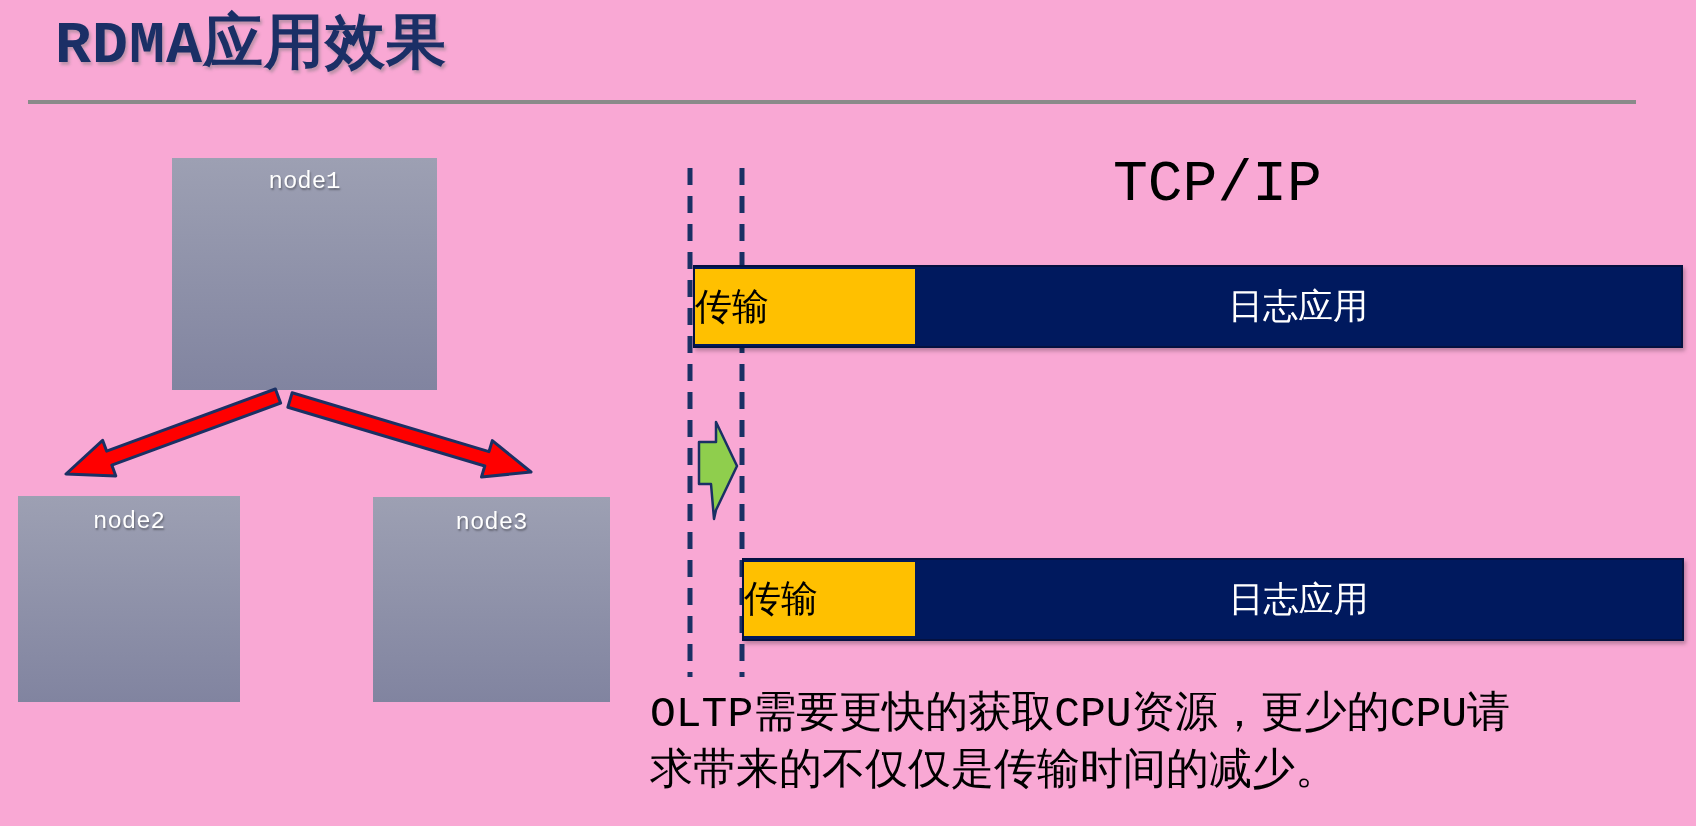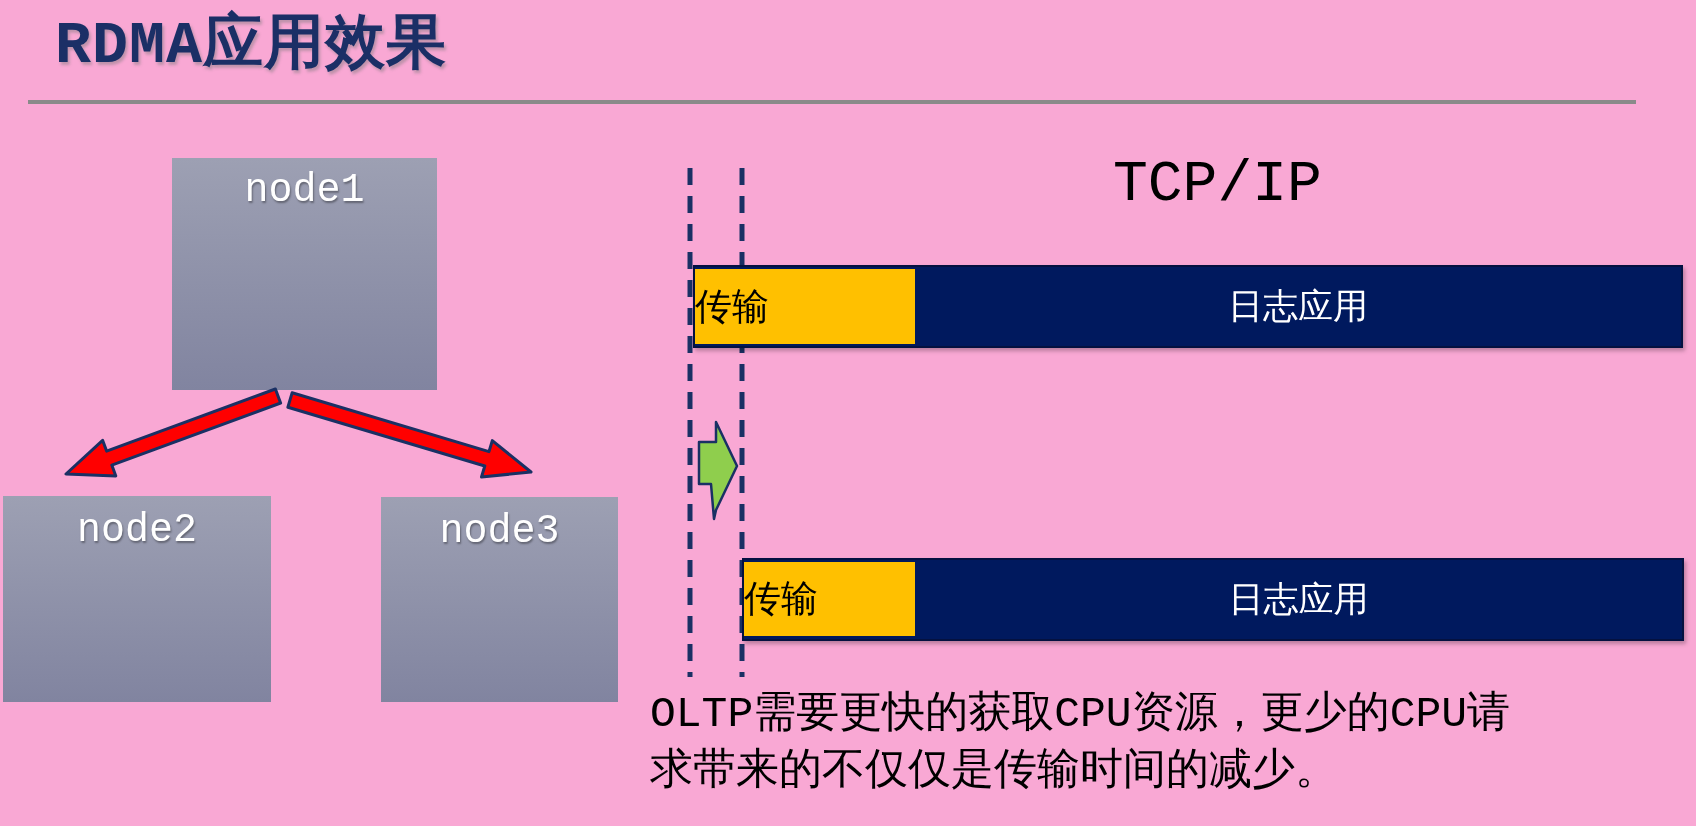--- a/index.html
+++ b/index.html
@@ -9,26 +9,26 @@
   }
   
   .slide-title{
     position:absolute;left:55px;top:2px;font-size:60px;font-weight:700;color:#1b2f66;
     letter-spacing:1px;text-shadow:2px 3px 3px rgba(120,120,120,.45);white-space:nowrap;
   }
   .title-rule{position:absolute;left:28px;top:100px;width:1608px;height:4px;background:#8a8a8a;}
   
   .node-box{
     position:absolute;background:linear-gradient(#9da0b3,#8184a0);
-    color:#ffffff;font-size:40px;text-align:center;
+    color:#ffffff;font-size:24px;text-align:center;
     text-shadow:1px 2px 2px rgba(0,0,0,.35);
   }
   .node1{left:172px;top:158px;width:265px;height:232px;padding-top:10px;box-sizing:border-box;}
-  .node2{left:3px;top:496px;width:268px;height:206px;padding-top:12px;box-sizing:border-box;}
-  .node3{left:373px;top:497px;width:237px;height:205px;padding-top:12px;box-sizing:border-box;margin-left:8px;}
+  .node2{left:18px;top:496px;width:222px;height:206px;padding-top:12px;box-sizing:border-box;}
+  .node3{left:373px;top:497px;width:237px;height:205px;padding-top:12px;box-sizing:border-box;}
   .log-box{
     position:absolute;left:237px;top:454px;width:135px;height:53px;box-sizing:border-box;
     background:#e2a42c;border:3px solid #1f3864;color:#ffffff;font-size:38px;
     text-align:center;line-height:44px;z-index:5;text-shadow:1px 1px 2px rgba(0,0,0,.3);
   }
   
   .overlay{position:absolute;left:0;top:0;width:1696px;height:826px;}
   
   .section-heading{position:absolute;color:#000;font-size:58px;white-space:nowrap;}
   .tcp-heading{left:1113px;top:152px;}

